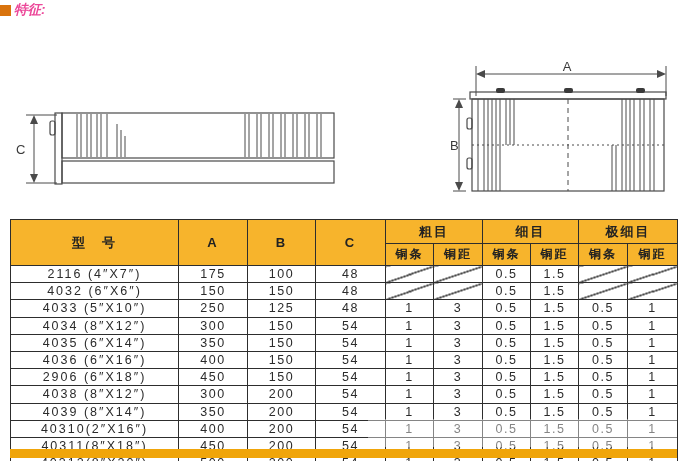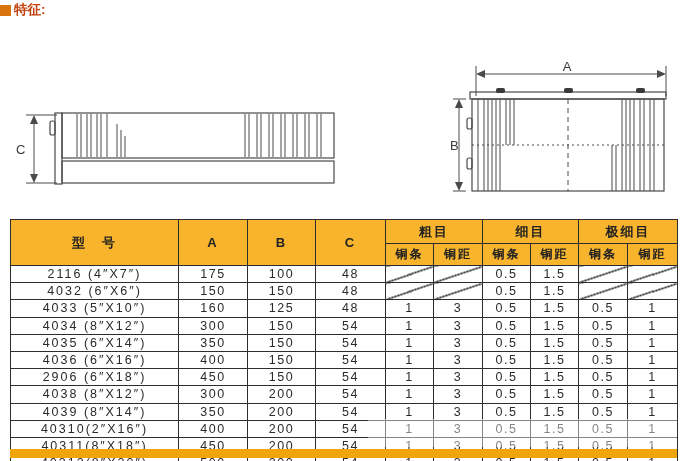--- a/index.html
+++ b/index.html
@@ -4,21 +4,21 @@
 <style>
   html,body{margin:0;padding:0;}
   body{
     width:684px;height:461px;position:relative;overflow:hidden;
     background:#ffffff;font-family:"Liberation Sans",sans-serif;color:#1a1a1a;
   }
   
   .features{position:absolute;left:0;top:0;width:684px;}
   .features-title-row{display:flex;align-items:center;height:16px;margin-top:2px;}
   .bullet{width:11px;height:11px;background:#d9730d;margin-right:3px;}
-  .features-title{color:#c2410c;font-weight:bold;font-size:13.5px;font-family:"Liberation Sans",sans-serif;}
+  .features-title{color:#ec4899;font-weight:bold;font-size:13.5px;font-family:"Liberation Sans",sans-serif;font-style:italic;}
   .features-text{margin-left:14px;margin-top:1px;width:660px;
     font-family:"Liberation Serif",serif;font-size:11.8px;line-height:14.6px;
     letter-spacing:0.2px;color:#111;}
   .features-text div{white-space:nowrap;}
   
   .diagram{position:absolute;}
   .diagram svg{display:block;}
   .dwg{stroke:#4a4a4a;fill:none;stroke-width:1.2;}
   .stripe{stroke:#4a4a4a;stroke-width:1;}
   .dimline{stroke:#4a4a4a;stroke-width:1;}
@@ -211,21 +211,21 @@
         <td class="">48</td>
         <td class="diag"></td>
         <td class="diag"></td>
         <td class="">0.5</td>
         <td class="">1.5</td>
         <td class="diag"></td>
         <td class="diag"></td>
       </tr>
       <tr>
         <td class="model">4033 (5″X10″)</td>
-        <td class="">160</td>
+        <td class="">250</td>
         <td class="">125</td>
         <td class="">48</td>
         <td class="">1</td>
         <td class="">3</td>
         <td class="">0.5</td>
         <td class="">1.5</td>
         <td class="">0.5</td>
         <td class="">1</td>
       </tr>
       <tr>

